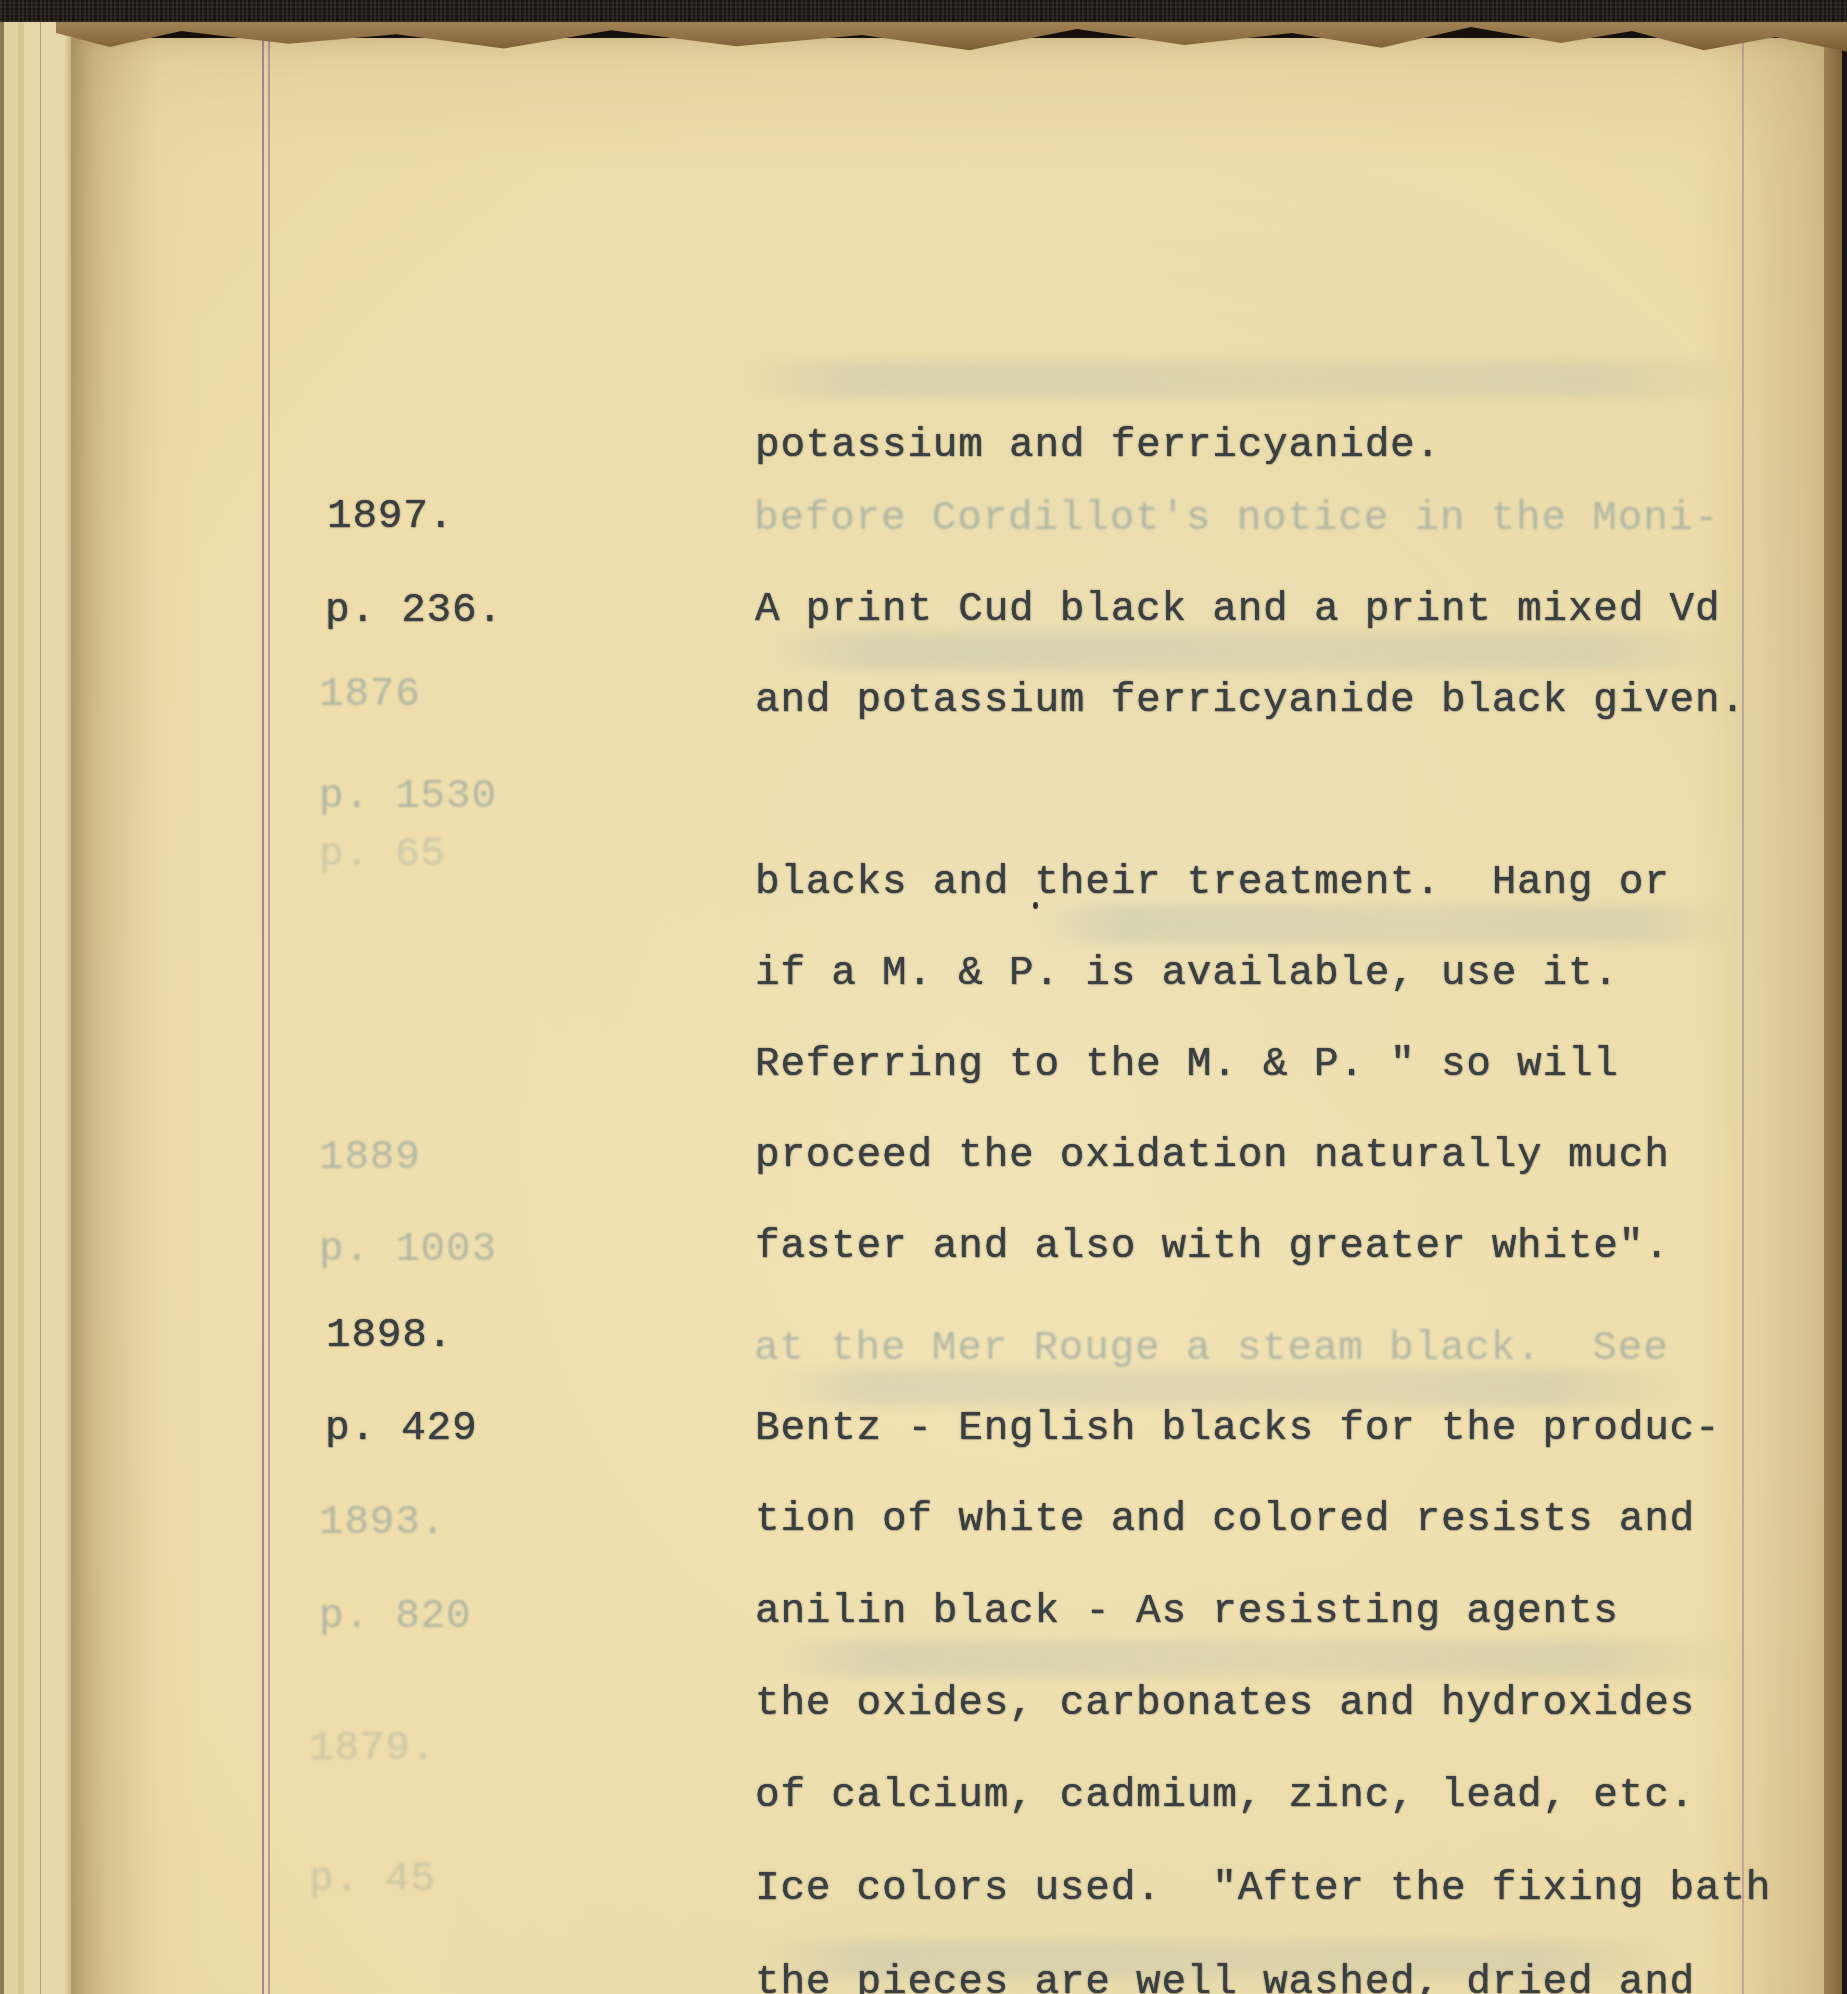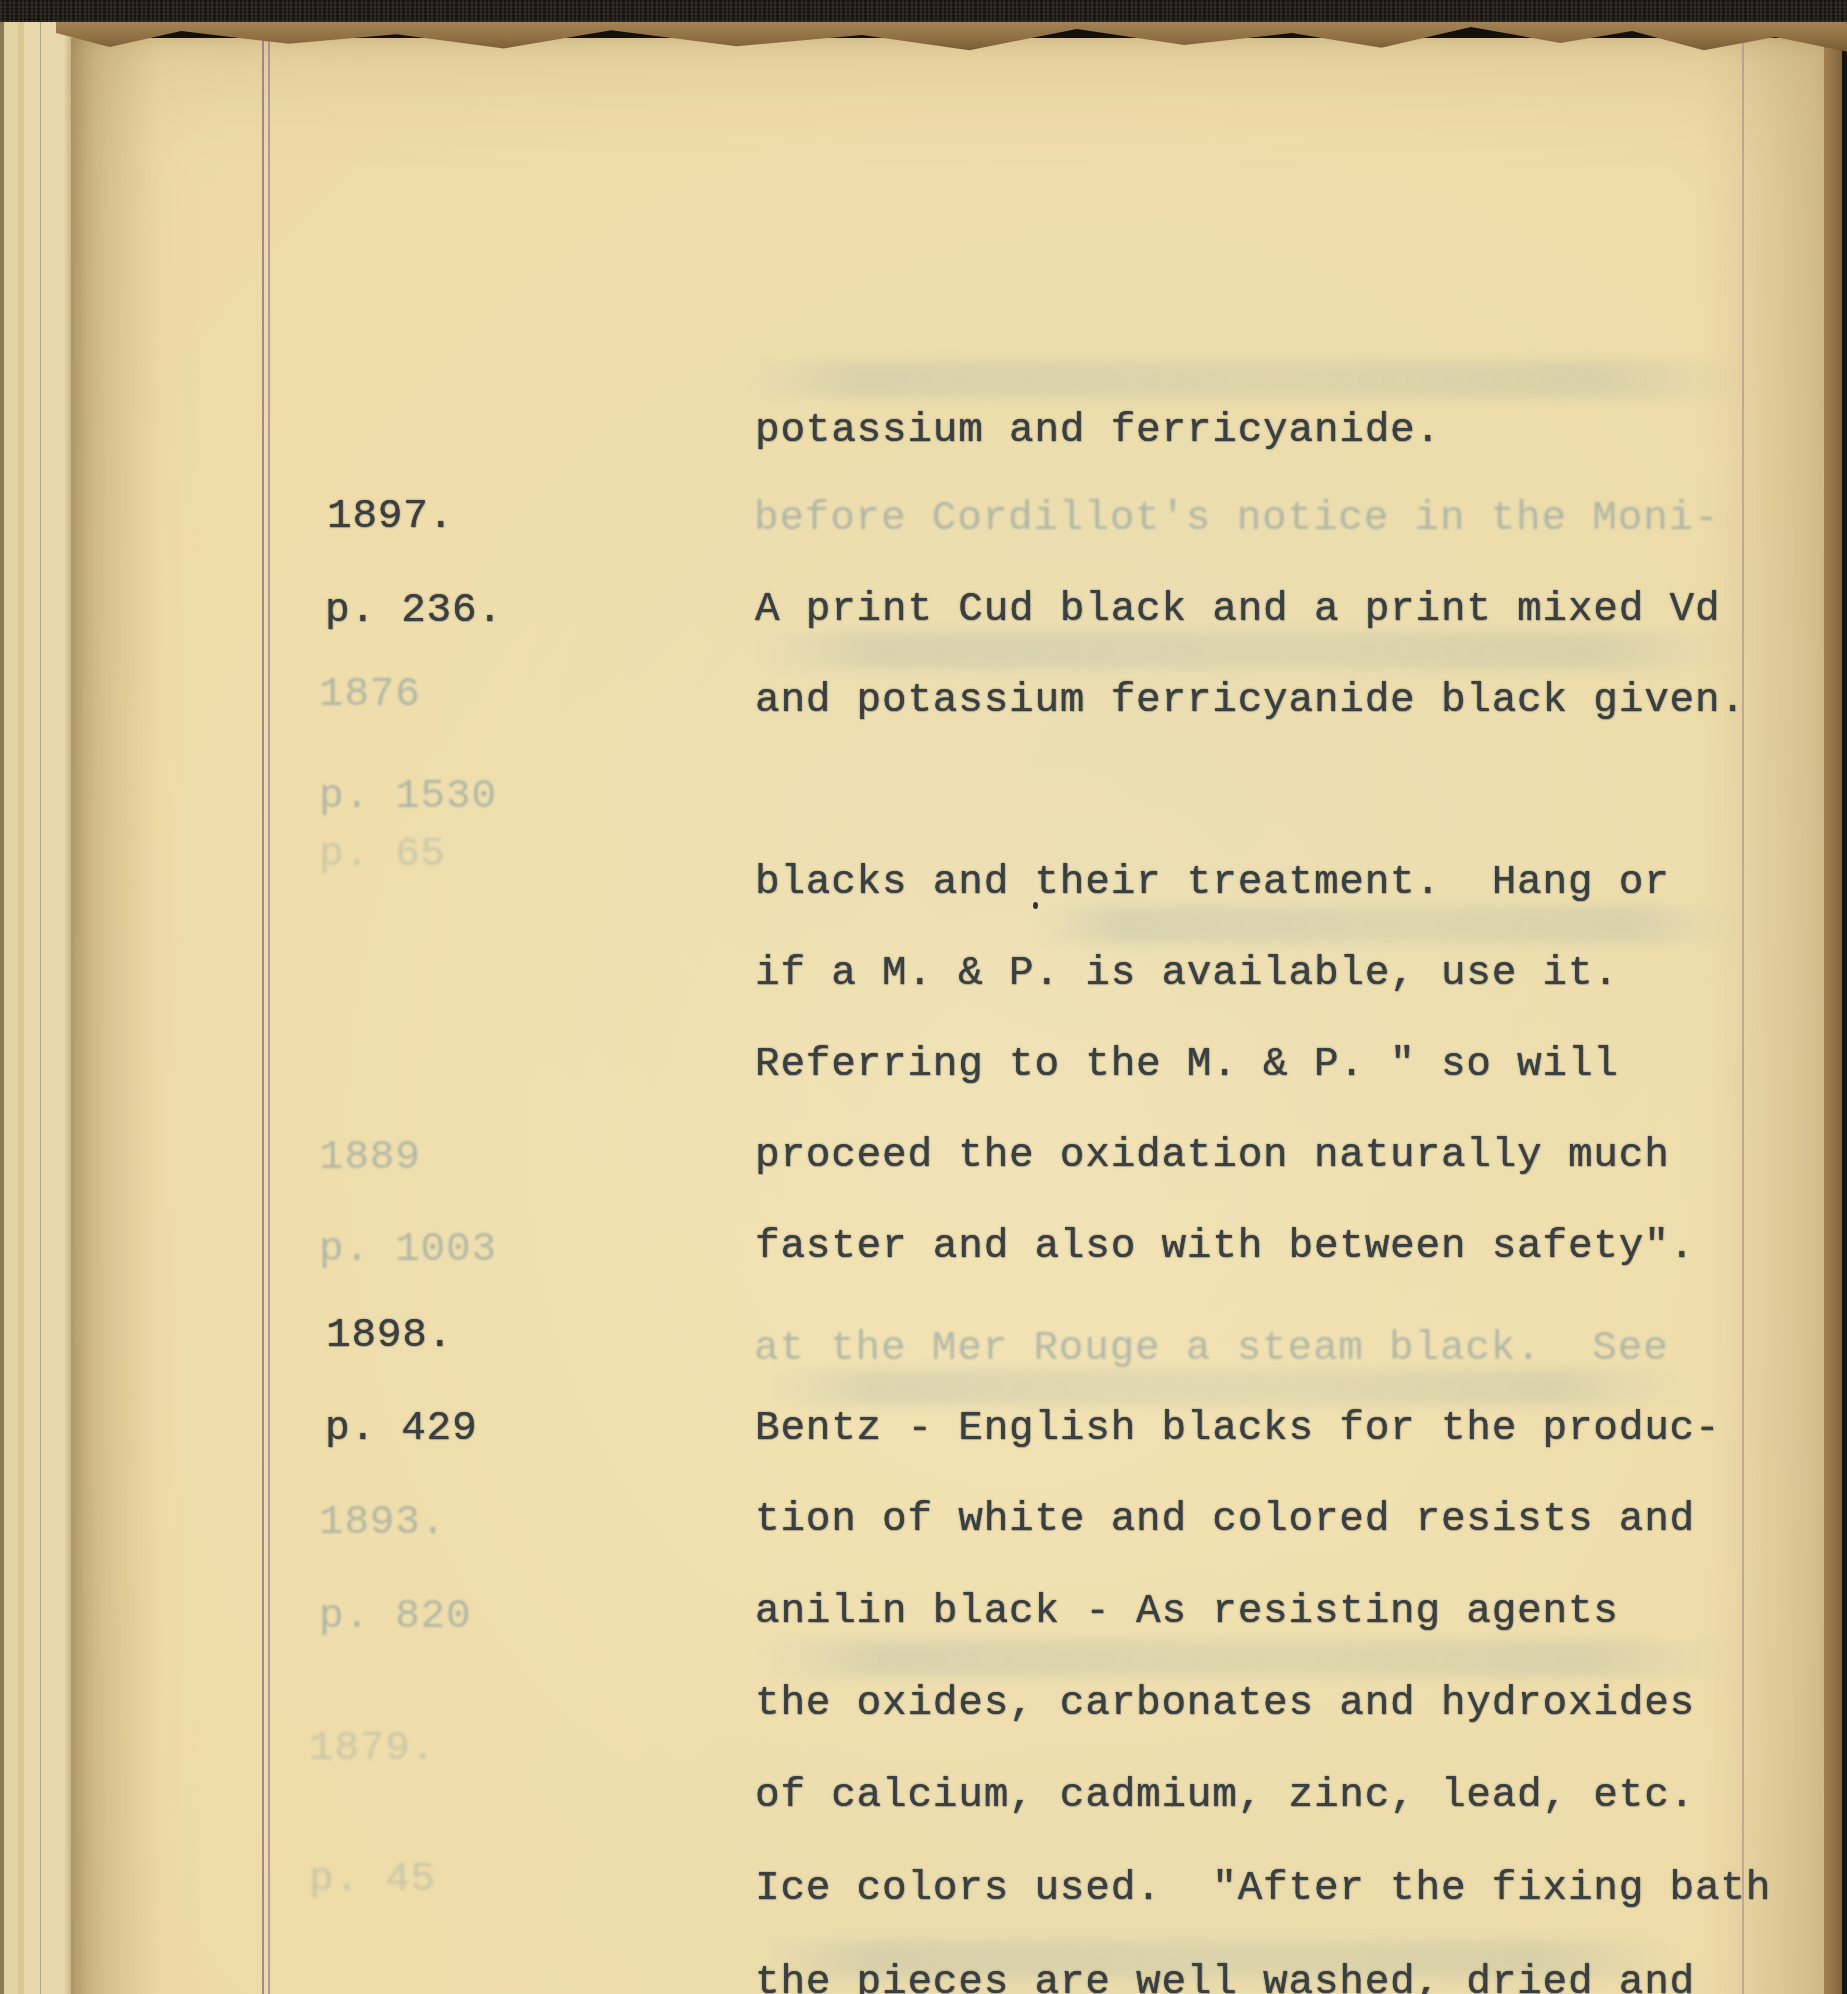--- a/index.html
+++ b/index.html
@@ -83,30 +83,30 @@
   <div class="gh" style="left:319px;top:674px">1876</div>
   <div class="gh" style="left:319px;top:776px">p. 1530</div>
   <div class="gh gh2" style="left:319px;top:834px">p. 65</div>
   <div class="gh" style="left:319px;top:1137px">1889</div>
   <div class="gh" style="left:319px;top:1229px">p. 1003</div>
   <div class="gh" style="left:319px;top:1502px">1893.</div>
   <div class="gh" style="left:319px;top:1596px">p. 820</div>
   <div class="gh gh2" style="left:309px;top:1728px">1879.</div>
   <div class="gh gh2" style="left:309px;top:1859px">p. 45</div>
 
-  <div class="ln" style="left:755px;top:410px">potassium and ferricyanide.</div>
+  <div class="ln" style="left:755px;top:425px">potassium and ferricyanide.</div>
   <div class="ln" style="left:327px;top:496px">1897.</div>
   <div class="ln" style="left:325px;top:590px">p. 236.</div>
   <div class="ln" style="left:755px;top:589px">A print Cud black and a print mixed Vd</div>
   <div class="ln" style="left:755px;top:680px">and potassium ferricyanide black given.</div>
   <div class="ln" style="left:755px;top:862px">blacks and their treatment.  Hang or</div>
   <div class="ln" style="left:755px;top:953px">if a M. &amp; P. is available, use it.</div>
   <div class="ln" style="left:755px;top:1044px">Referring to the M. &amp; P. " so will</div>
   <div class="ln" style="left:755px;top:1135px">proceed the oxidation naturally much</div>
-  <div class="ln" style="left:755px;top:1226px">faster and also with between safety".</div>
+  <div class="ln" style="left:755px;top:1226px">faster and also with greater white".</div>
   <div class="ln" style="left:326px;top:1315px">1898.</div>
   <div class="ln" style="left:325px;top:1408px">p. 429</div>
   <div class="ln" style="left:755px;top:1408px">Bentz - English blacks for the produc-</div>
   <div class="ln" style="left:755px;top:1499px">tion of white and colored resists and</div>
   <div class="ln" style="left:755px;top:1591px">anilin black - As resisting agents</div>
   <div class="ln" style="left:755px;top:1683px">the oxides, carbonates and hydroxides</div>
   <div class="ln" style="left:755px;top:1775px">of calcium, cadmium, zinc, lead, etc.</div>
   <div class="ln" style="left:755px;top:1868px">Ice colors used.  "After the fixing bath</div>
   <div class="ln" style="left:755px;top:1962px">the pieces are well washed, dried and</div>
 

